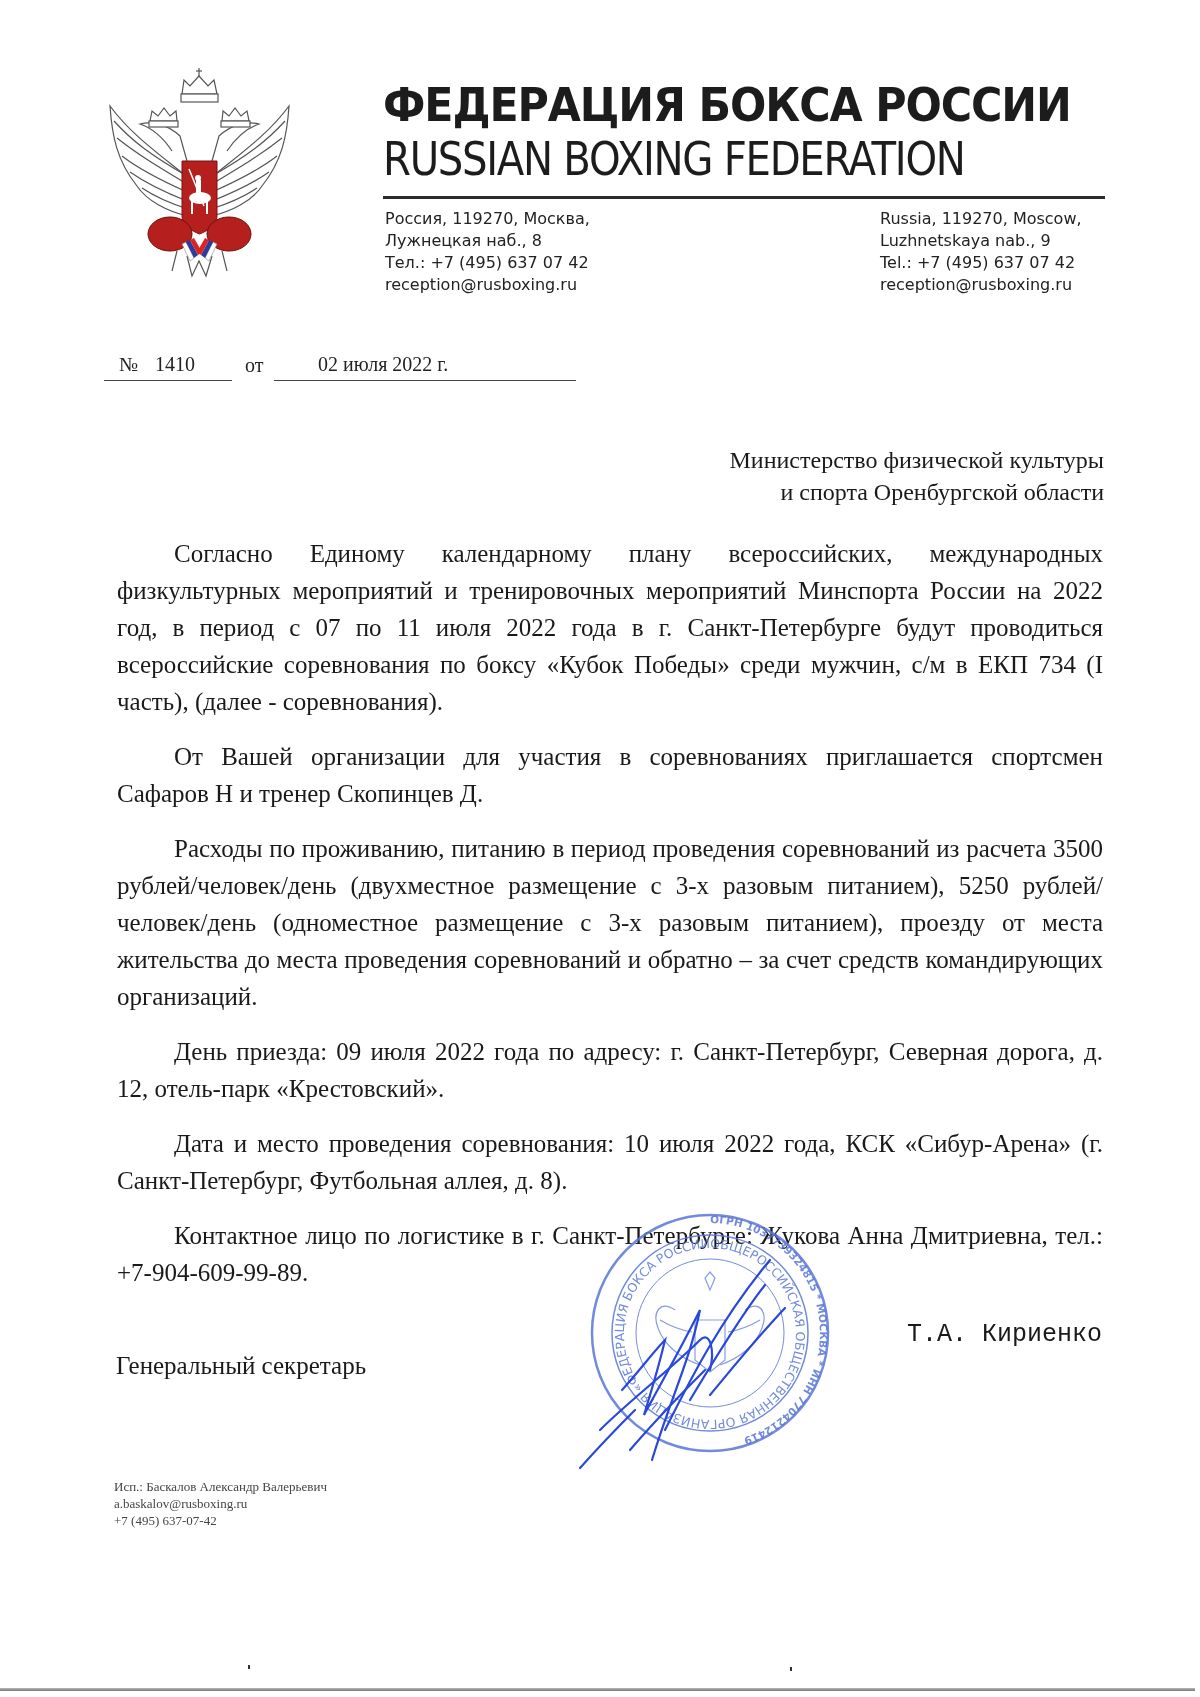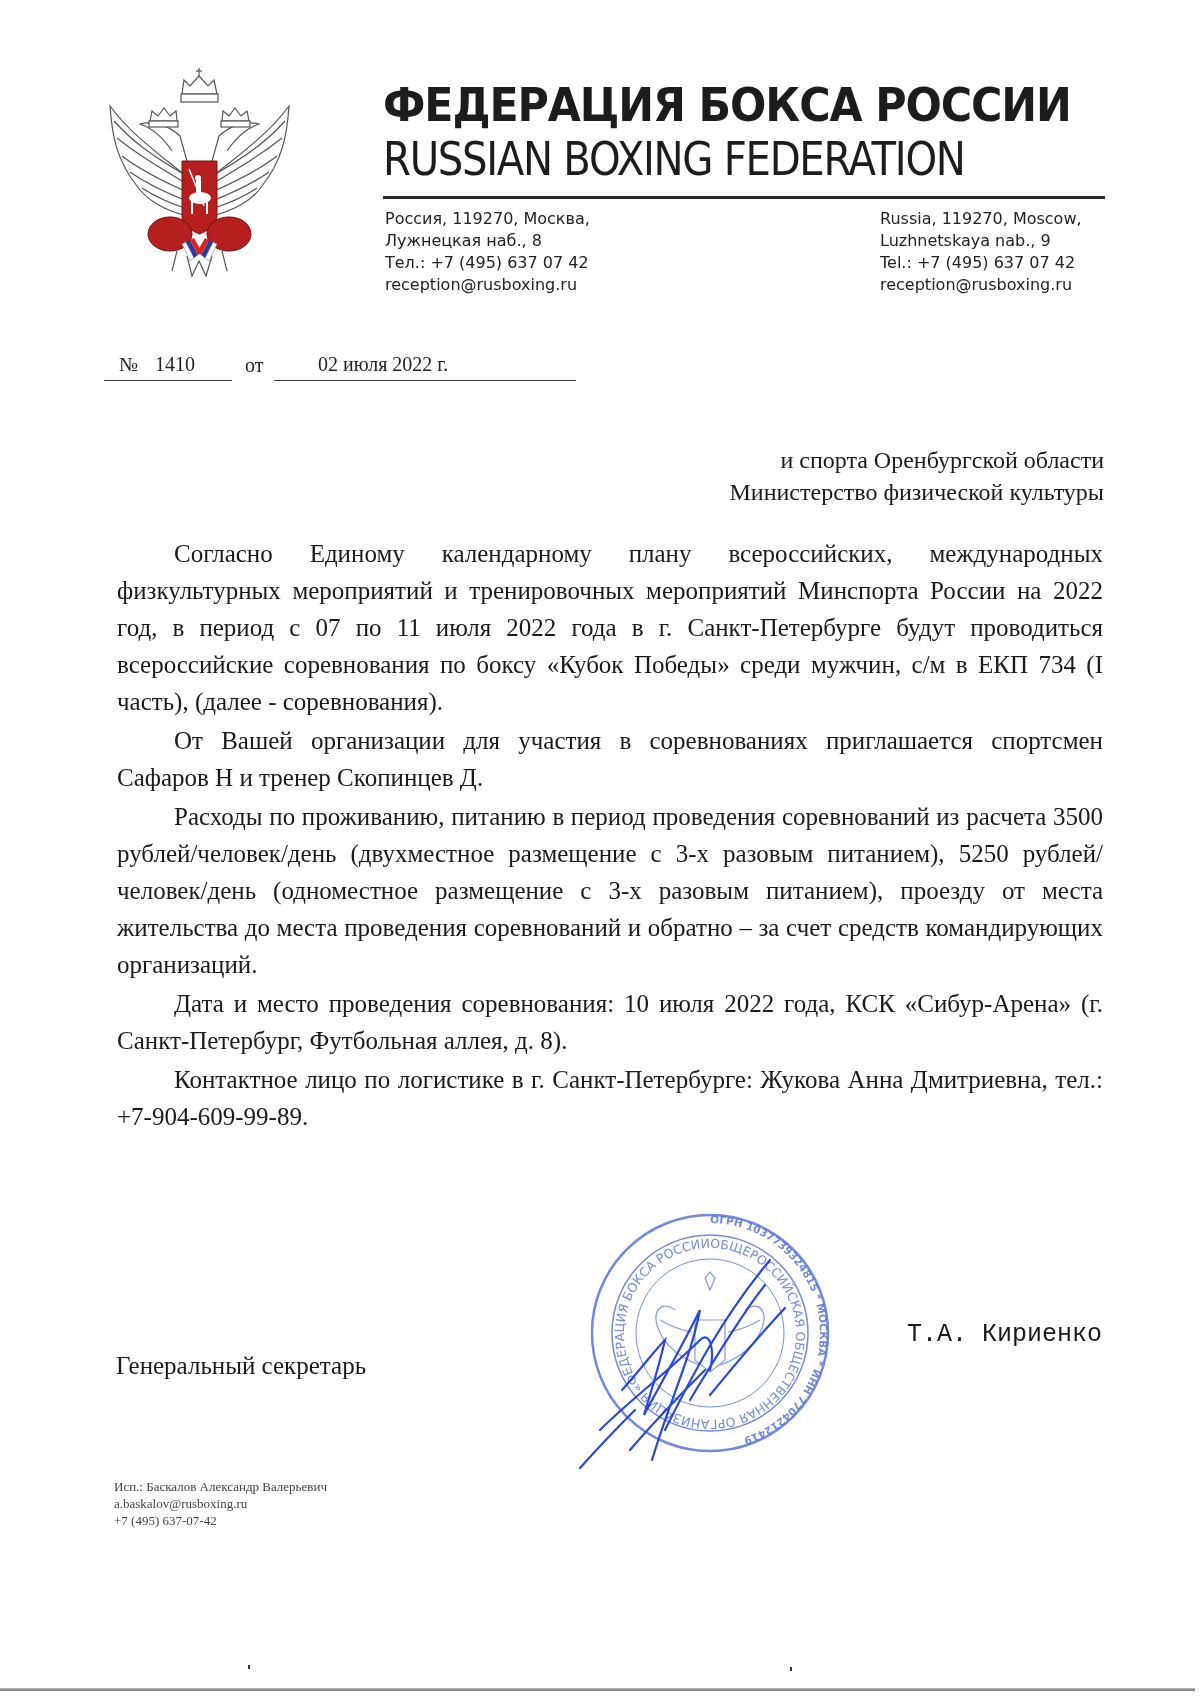--- a/index.html
+++ b/index.html
@@ -25,21 +25,21 @@
   .ref-ot { left: 245px; top: 354px; }
   .ref-date { left: 318px; top: 353px; }
   .ref-line2 { left: 274px; top: 380px; width: 302px; height: 1px; background: #444; }
 
   
   .addressee { right: 96px; top: 444px; text-align: right; font-family: "Liberation Serif", serif; font-size: 24px; line-height: 32px; color: #1a1a1a; }
 
   
   .body-text { left: 117px; top: 535px; width: 986px; font-family: "Liberation Serif", serif; font-size: 25px; line-height: 37px; color: #1a1a1a; text-align: justify; transform-origin: left top; }
   .body-text p { margin: 0 0 0 0; text-indent: 57px; }
-  .body-text p + p { margin-top: 2px; }
+  .body-text p + p { margin-top: 18px; }
 
   
   .sig-role { left: 116px; top: 1320px; font-family: "Liberation Serif", serif; font-size: 25px; color: #1a1a1a; margin-top: 32px; }
   .sig-name { right: 98px; top: 1320px; font-family: Liberation Mono, monospace; font-size: 25px; color: #1a1a1a; }
   #stamp { left: 560px; top: 1200px; width: 300px; height: 280px; }
 
   
   .executor { left: 114px; top: 1478px; font-family: "Liberation Serif", serif; font-size: 13px; line-height: 17px; color: #444; }
 
   
@@ -129,28 +129,29 @@
 </div>
 
 <div class="abs ref ref-no-sign">№</div>
 <div class="abs ref ref-no">1410</div>
 <div class="abs ref-line1"></div>
 <div class="abs ref ref-ot">от</div>
 <div class="abs ref ref-date">02 июля 2022 г.</div>
 <div class="abs ref-line2"></div>
 
 <div class="abs addressee">
+  <div>Министерство физической культуры</div>
   <div>и спорта Оренбургской области</div>
-  <div>Министерство физической культуры</div>
 </div>
 
 <div class="abs body-text">
   <p>Согласно Единому календарному плану всероссийских, международных физкультурных мероприятий и тренировочных мероприятий Минспорта России на 2022 год, в период с 07 по 11 июля 2022 года в г. Санкт-Петербурге будут проводиться всероссийские соревнования по боксу «Кубок Победы» среди мужчин, с/м в ЕКП 734 (I часть), (далее - соревнования).</p>
   <p>От Вашей организации для участия в соревнованиях приглашается спортсмен Сафаров Н и тренер Скопинцев Д.</p>
   <p>Расходы по проживанию, питанию в период проведения соревнований из расчета 3500 рублей/человек/день (двухместное размещение с 3-х разовым питанием), 5250 рублей/человек/день (одноместное размещение с 3-х разовым питанием), проезду от места жительства до места проведения соревнований и обратно – за счет средств командирующих организаций.</p>
+  <p>День приезда: 09 июля 2022 года по адресу: г. Санкт-Петербург, Северная дорога, д. 12, отель-парк «Крестовский».</p>
   <p>Дата и место проведения соревнования: 10 июля 2022 года, КСК «Сибур-Арена» (г. Санкт-Петербург, Футбольная аллея, д. 8).</p>
   <p>Контактное лицо по логистике в г. Санкт-Петербурге: Жукова Анна Дмитриевна, тел.: +7-904-609-99-89.</p>
 </div>
 
 <div id="stamp" class="abs">
   <svg width="300" height="280" viewBox="0 0 300 280">
     <defs>
       <path id="outerArc" d="M150 23 A 110 110 0 1 1 149.9 23"></path>
       <path id="innerArc" d="M150 48 A 86 86 0 1 1 149.9 48"></path>
     </defs>

